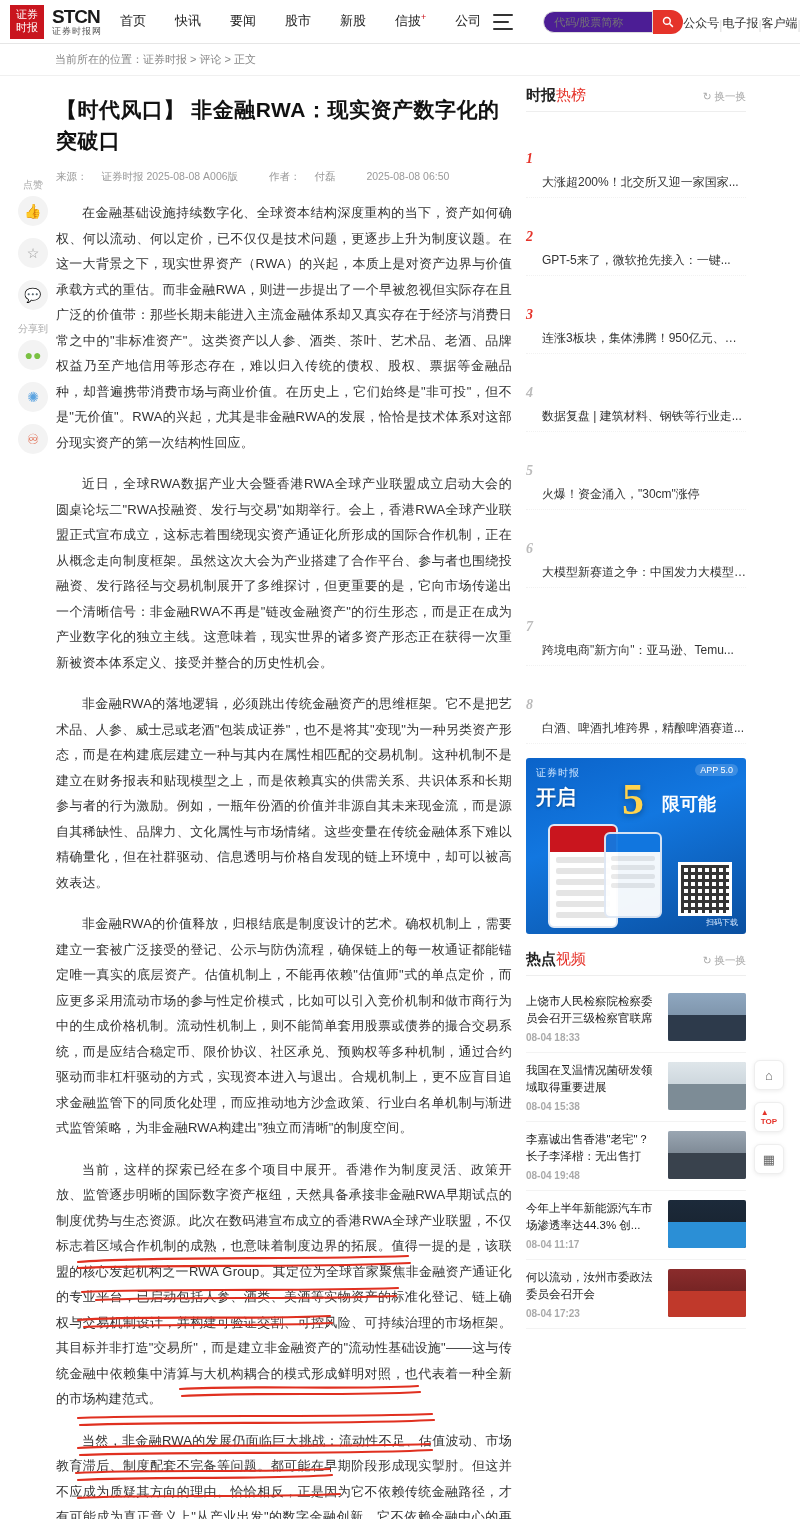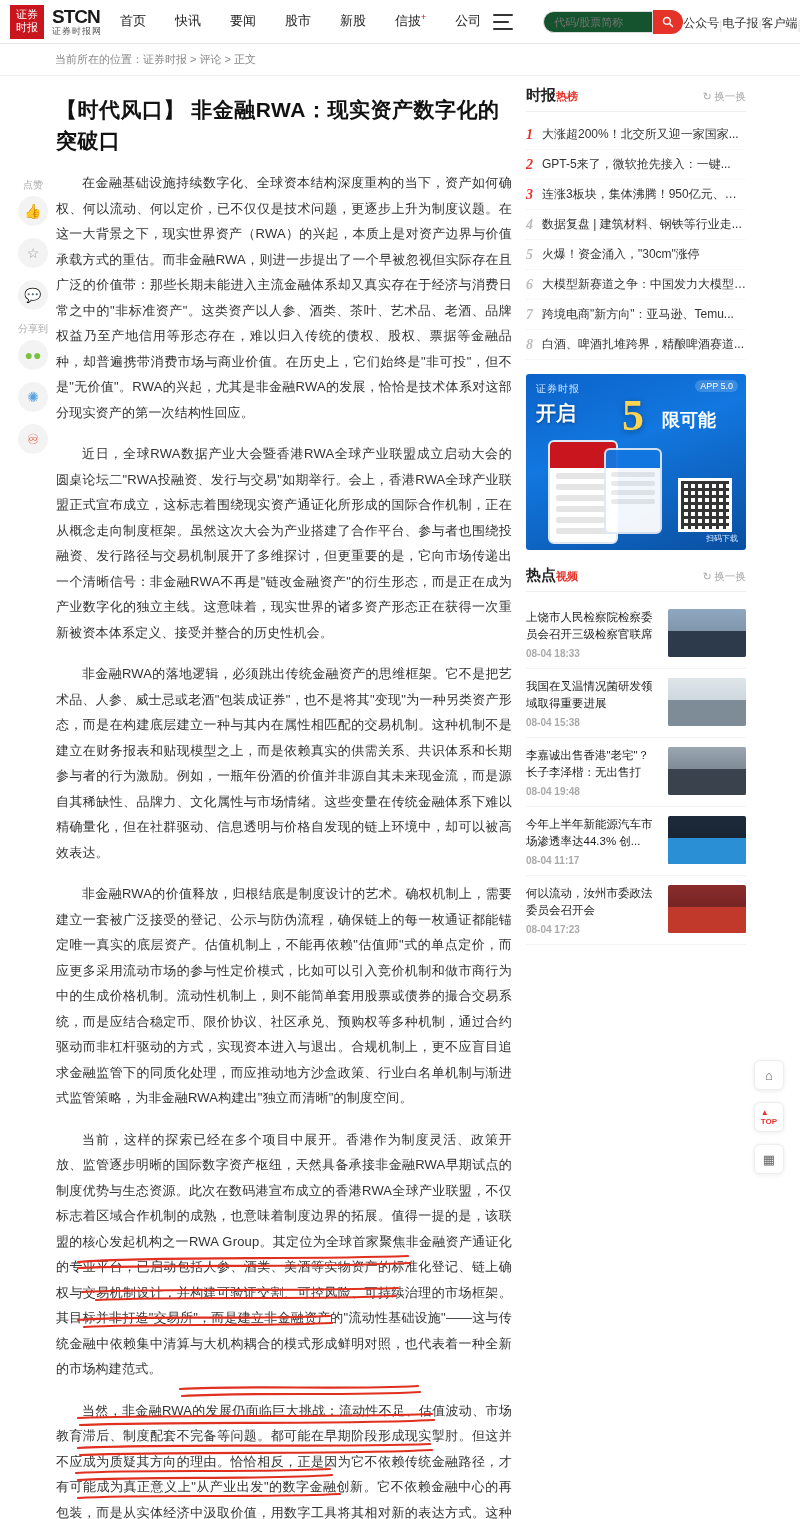--- a/index.html
+++ b/index.html
@@ -83,21 +83,21 @@
   }
   .search-box {
     width: 110px;
     height: 22px;
     border: 1px solid #ddd;
     border-radius: 11px 0 0 11px;
     font-size: 11px;
     color: #999;
     padding: 0 10px;
     outline: none;
-    background: #14532d;
+    background: #4c1d95;
   }
   .search-btn {
     width: 30px; height: 24px;
     background: #e5332a;
     border: none;
     border-radius: 0 12px 12px 0;
     color: #fff;
     cursor: pointer;
     display:flex; align-items:center; justify-content:center;
   }
@@ -199,21 +199,21 @@
     flex: none;
   }
   .sb-head {
     display: flex;
     align-items: baseline;
     border-bottom: 1px solid #eee;
     padding-bottom: 6px;
     margin-bottom: 8px;
   }
   .sb-head .t1 { font-size: 15px; font-weight: bold; color: #222; }
-  .sb-head .t2 { font-size: 11px; font-weight: bold; color: #e5332a; }
+  .sb-head .t2 { font-size: 15px; font-weight: normal; color: #e5332a; }
   .sb-head .refresh {
     margin-left: auto;
     font-size: 10.5px;
     color: #aaa;
   }
   .rank-item {
     display: flex;
     align-items: center;
     padding: 6px 0;
     font-size: 12px;
@@ -227,20 +227,21 @@
     font-style: italic;
     font-weight: bold;
     color: #bbb;
     flex: none;
   }
   .rank-no.hot { color: #e5332a; }
   .rank-txt {
     white-space: nowrap;
     overflow: hidden;
     text-overflow: ellipsis;
+    margin-top: 48px;
   }
 
   
   .ad {
     margin-top: 14px;
     height: 176px;
     border-radius: 3px;
     position: relative;
     overflow: hidden;
     background: linear-gradient(160deg,#0b63c9 0%,#1277e0 40%,#0a4fa0 100%);
@@ -420,20 +421,25 @@
       <div class="rail-btn">☆</div>
       <div class="rail-btn">💬</div>
       <div class="rail-label">分享到</div>
       <div class="rail-btn wx">●●</div>
       <div class="rail-btn qq">✺</div>
       <div class="rail-btn wb">♾</div>
     </div>
 
     <div class="article">
       <h1 class="title">【时代风口】 非金融RWA：现实资产数字化的突破口</h1>
+      <div class="meta">
+        <span><span>来源：</span><span>证券时报 2025-08-08 A006版</span></span>
+        <span><span>作者：</span><span>付磊</span></span>
+        <span>2025-08-08 06:50</span>
+      </div>
 
       <p>在金融基础设施持续数字化、全球资本结构深度重构的当下，资产如何确权、何以流动、何以定价，已不仅仅是技术问题，更逐步上升为制度议题。在这一大背景之下，现实世界资产（RWA）的兴起，本质上是对资产边界与价值承载方式的重估。而非金融RWA，则进一步提出了一个早被忽视但实际存在且广泛的价值带：那些长期未能进入主流金融体系却又真实存在于经济与消费日常之中的"非标准资产"。这类资产以人参、酒类、茶叶、艺术品、老酒、品牌权益乃至产地信用等形态存在，难以归入传统的债权、股权、票据等金融品种，却普遍携带消费市场与商业价值。在历史上，它们始终是"非可投"，但不是"无价值"。RWA的兴起，尤其是非金融RWA的发展，恰恰是技术体系对这部分现实资产的第一次结构性回应。</p>
       <p>近日，全球RWA数据产业大会暨香港RWA全球产业联盟成立启动大会的圆桌论坛二"RWA投融资、发行与交易"如期举行。会上，香港RWA全球产业联盟正式宣布成立，这标志着围绕现实资产通证化所形成的国际合作机制，正在从概念走向制度框架。虽然这次大会为产业搭建了合作平台、参与者也围绕投融资、发行路径与交易机制展开了多维探讨，但更重要的是，它向市场传递出一个清晰信号：非金融RWA不再是"链改金融资产"的衍生形态，而是正在成为产业数字化的独立主线。这意味着，现实世界的诸多资产形态正在获得一次重新被资本体系定义、接受并整合的历史性机会。</p>
       <p>非金融RWA的落地逻辑，必须跳出传统金融资产的思维框架。它不是把艺术品、人参、威士忌或老酒"包装成证券"，也不是将其"变现"为一种另类资产形态，而是在构建底层建立一种与其内在属性相匹配的交易机制。这种机制不是建立在财务报表和贴现模型之上，而是依赖真实的供需关系、共识体系和长期参与者的行为激励。例如，一瓶年份酒的价值并非源自其未来现金流，而是源自其稀缺性、品牌力、文化属性与市场情绪。这些变量在传统金融体系下难以精确量化，但在社群驱动、信息透明与价格自发现的链上环境中，却可以被高效表达。</p>
       <p>非金融RWA的价值释放，归根结底是制度设计的艺术。确权机制上，需要建立一套被广泛接受的登记、公示与防伪流程，确保链上的每一枚通证都能锚定唯一真实的底层资产。估值机制上，不能再依赖"估值师"式的单点定价，而应更多采用流动市场的参与性定价模式，比如可以引入竞价机制和做市商行为中的生成价格机制。流动性机制上，则不能简单套用股票或债券的撮合交易系统，而是应结合稳定币、限价协议、社区承兑、预购权等多种机制，通过合约驱动而非杠杆驱动的方式，实现资本进入与退出。合规机制上，更不应盲目追求金融监管下的同质化处理，而应推动地方沙盒政策、行业白名单机制与渐进式监管策略，为非金融RWA构建出"独立而清晰"的制度空间。</p>
       <p>当前，这样的探索已经在多个项目中展开。香港作为制度灵活、政策开放、监管逐步明晰的国际数字资产枢纽，天然具备承接非金融RWA早期试点的制度优势与生态资源。此次在数码港宣布成立的香港RWA全球产业联盟，不仅标志着区域合作机制的成熟，也意味着制度边界的拓展。值得一提的是，该联盟的核心发起机构之一RWA Group。其定位为全球首家聚焦非金融资产通证化的专业平台，已启动包括人参、酒类、美酒等实物资产的标准化登记、链上确权与交易机制设计，并构建可验证交割、可控风险、可持续治理的市场框架。其目标并非打造"交易所"，而是建立非金融资产的"流动性基础设施"——这与传统金融中依赖集中清算与大机构耦合的模式形成鲜明对照，也代表着一种全新的市场构建范式。</p>
       <p>当然，非金融RWA的发展仍面临巨大挑战：流动性不足、估值波动、市场教育滞后、制度配套不完备等问题。都可能在早期阶段形成现实掣肘。但这并不应成为质疑其方向的理由。恰恰相反，正是因为它不依赖传统金融路径，才有可能成为真正意义上"从产业出发"的数字金融创新。它不依赖金融中心的再包装，而是从实体经济中汲取价值，用数字工具将其相对新的表达方式。这种机制，一旦验证，可能将改写现实资产的流通模式，并对资本市场的底层逻辑带来深远影响。</p>
 
     </div>
 

